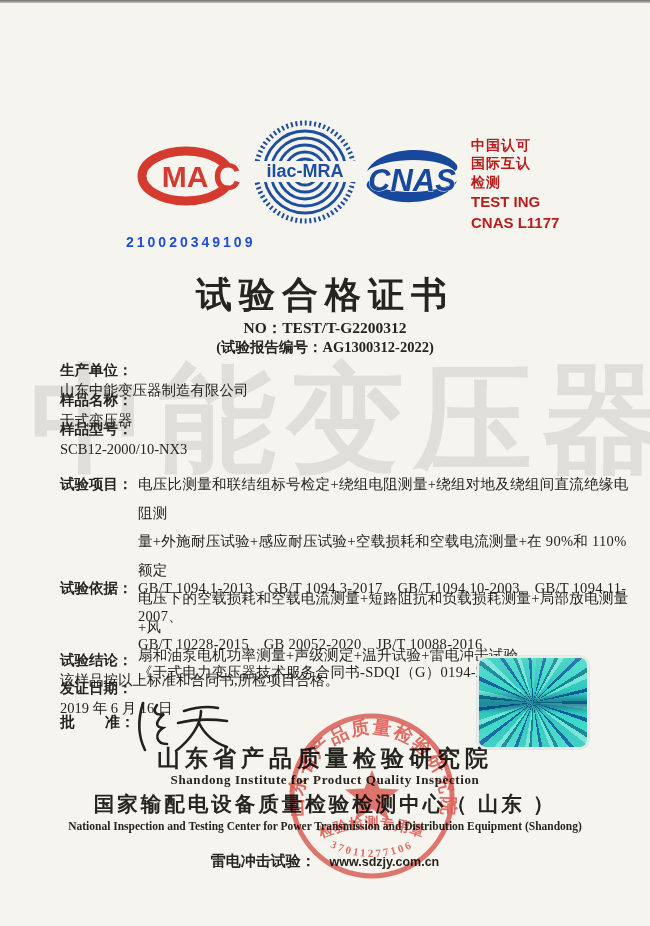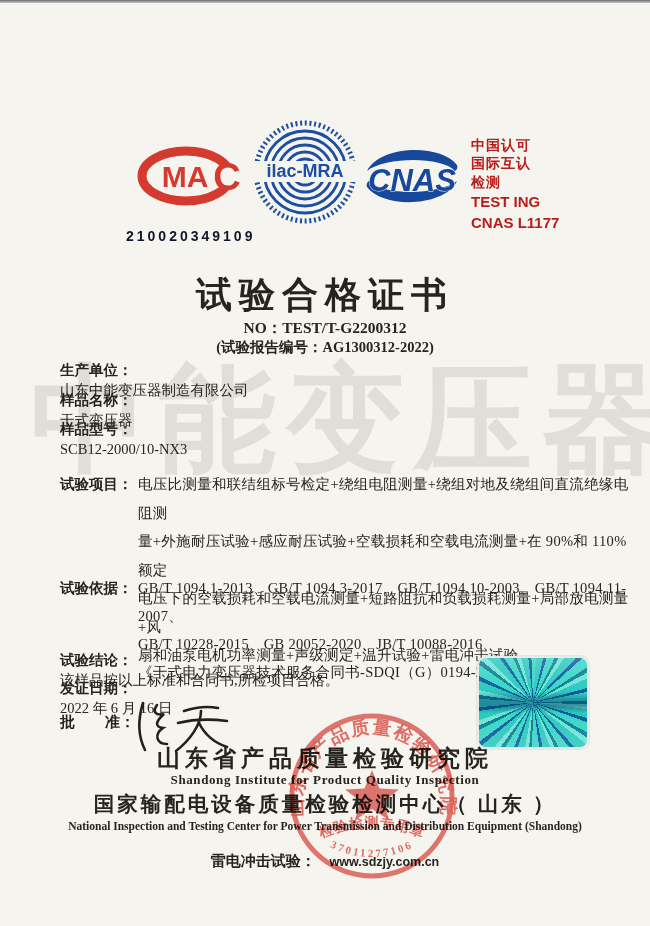--- a/index.html
+++ b/index.html
@@ -11,21 +11,21 @@
   }
   .top-scan-edge{position:absolute;top:0;left:0;right:0;height:3px;
     background:linear-gradient(#6f6f6f,#c4c4c4);}
   .watermark{
     position:absolute;top:362px;left:30px;width:640px;
     font-size:118px;font-weight:700;letter-spacing:10px;white-space:nowrap;
     color:rgba(115,112,104,0.17);pointer-events:none;line-height:1;
   }
   
   .cma-block{position:absolute;left:126px;top:146px;width:124px;text-align:center;}
-  .cma-number{margin-top:18px;color:#0f172a;font-weight:700;font-size:14px;
+  .cma-number{margin-top:24px;color:#1d4ed8;font-weight:700;font-size:14px;
     letter-spacing:3px;font-family:"Liberation Sans",sans-serif;}
   .ilac-logo{position:absolute;left:252px;top:119px;}
   .cnas-logo{position:absolute;left:361px;top:137px;}
   .cnas-side{position:absolute;left:471px;top:136px;color:#b91c1c;
     font-family:"Liberation Sans",sans-serif;}
   .cnas-side .cn{font-size:14px;font-weight:700;line-height:1.32;letter-spacing:1px;}
   .cnas-side .en{font-size:15px;font-weight:700;line-height:1.4;}
   
   .title{position:absolute;top:271px;left:0;width:100%;text-align:center;
     font-size:36px;font-weight:700;letter-spacing:7px;}
@@ -157,21 +157,21 @@
       <div>《干式电力变压器技术服务合同书-SDQI（G）0194-2022》</div>
     </div>
   </div>
 
   <div class="row r-concl">
     <span class="label">试验结论：</span>
     <span class="value">该样品按以上标准和合同书,所检项目合格。</span>
   </div>
   <div class="row r-date">
     <span class="label">发证日期：</span>
-    <span class="value">2022 年 6 月 16 日</span>
+    <span class="value">2019 年 6 月 16 日</span>
   </div>
   <div class="row r-appr">
     <span class="label">批　　准：</span>
   </div>
 
   <svg class="signature" width="120" height="64" viewBox="0 0 120 64">
     <g fill="none" stroke="#23211d" stroke-width="2.6" stroke-linecap="round">
       <path d="M17,9 C12,25 12,42 19,56"></path>
       <path d="M31,11 C26,18 30,22 38,20 C30,27 28,33 37,34 C28,40 30,50 41,50"></path>
       <path d="M58,17 C70,13 82,12 92,14"></path>

